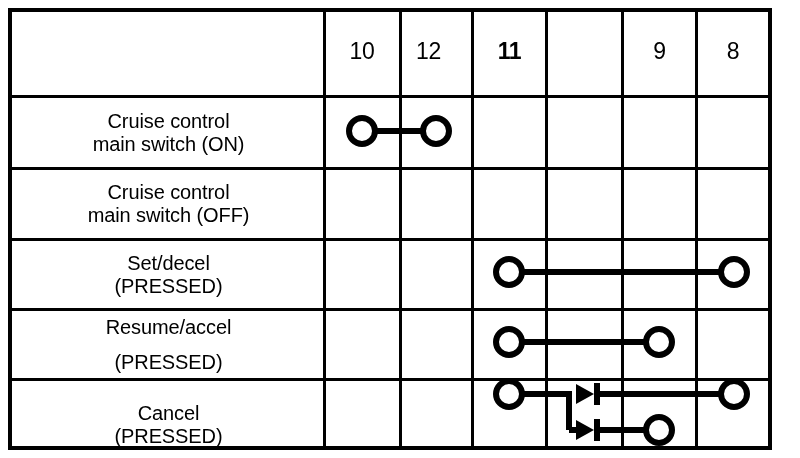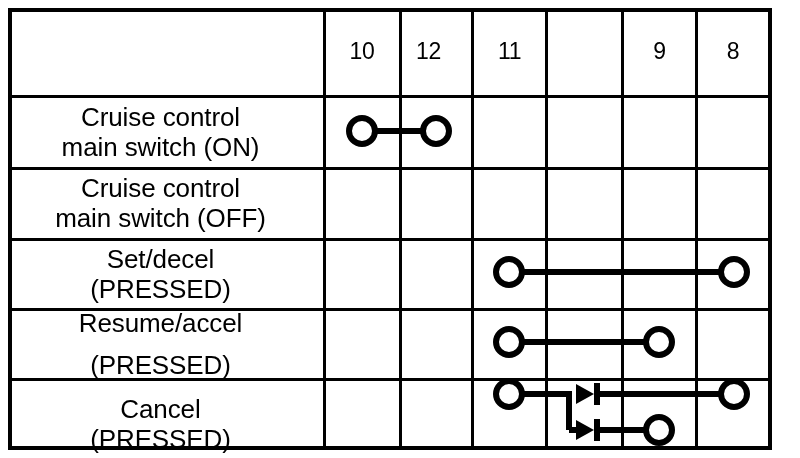--- a/index.html
+++ b/index.html
@@ -41,28 +41,28 @@
   }
   .vline {
     position: absolute;
     background: #000000;
     width: 3px;
   }
 
   
   .rowlabel {
     position: absolute;
-    left: 8px;
+    left: 16px;
     width: 305px;
     display: flex;
     flex-direction: column;
     align-items: center;
     justify-content: center;
     text-align: center;
-    font-size: 26px;
+    font-size: 20px;
     line-height: 1.14;
     letter-spacing: -0.1px;
     white-space: nowrap;
   }
   .rowlabel .l2 { }
 
   .colhead {
     position: absolute;
     top: 8px;
     height: 87px;
@@ -128,21 +128,21 @@
   <div class="vline" style="left:621px; top:8px;  height:442px;"></div>
   <div class="vline" style="left:695px; top:8px;  height:442px;"></div>
 
 
   <div class="colhead" style="left:325px; width:74px;">
     <span>10</span>
   </div>
   <div class="colhead" style="left:402px; width:53px;">
     <span>12</span>
   </div>
-  <div class="colhead" style="left:474px; width:71px;">
+  <div class="colhead" style="left:474px; width:71px;font-weight:bold;">
     <span>11</span>
   </div>
   <div class="colhead" style="left:548px; width:73px;">
     <span></span>
   </div>
   <div class="colhead" style="left:624px; width:71px;">
     <span>9</span>
   </div>
   <div class="colhead" style="left:698px; width:70px;">
     <span>8</span>

